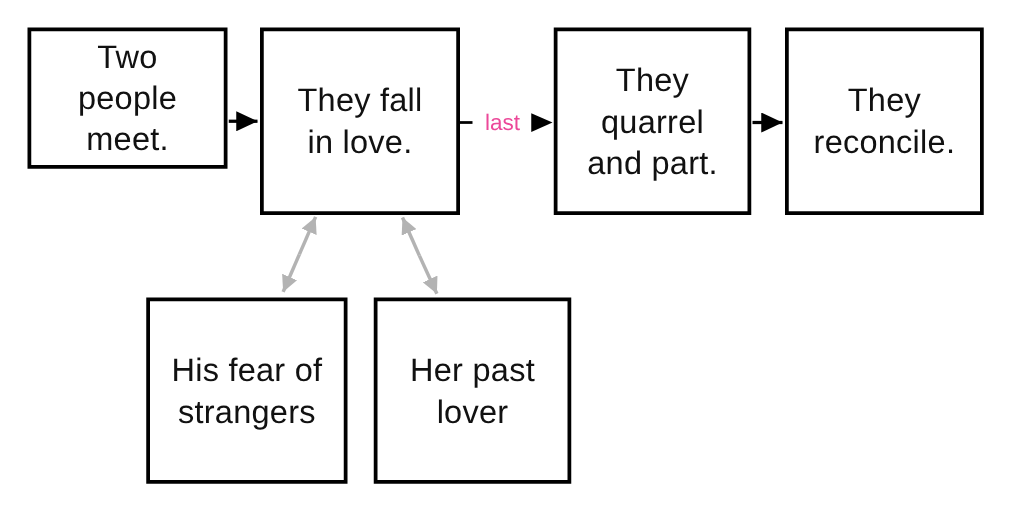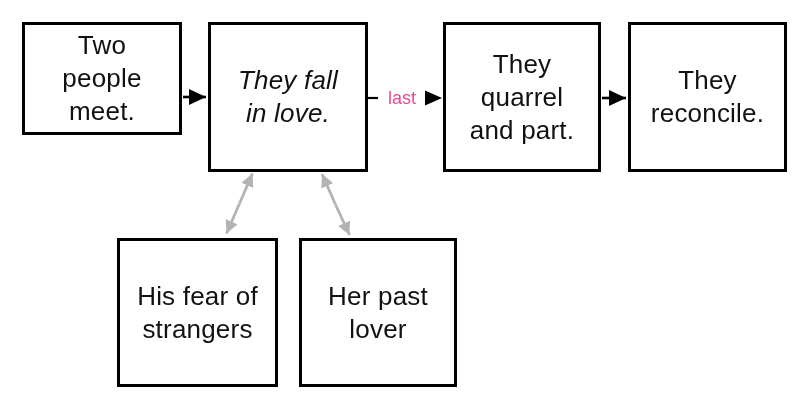--- a/index.html
+++ b/index.html
@@ -53,21 +53,21 @@
 <body>
 
 <div class="canvas">
 
   <div class="box" style="left:22px; top:22px; width:160px; height:113px;">
     <span class="label">Two
 people
 meet.</span>
   </div>
 
-  <div class="box" style="left:208px; top:22px; width:160px; height:150px;font-style:italic;">
+  <div class="box" style="left:208px; top:22px; width:160px; height:150px;">
     <span class="label">They fall
 in love.</span>
   </div>
 
   <div class="box" style="left:443px; top:22px; width:158px; height:150px;">
     <span class="label">They
 quarrel
 and part.</span>
   </div>
 

